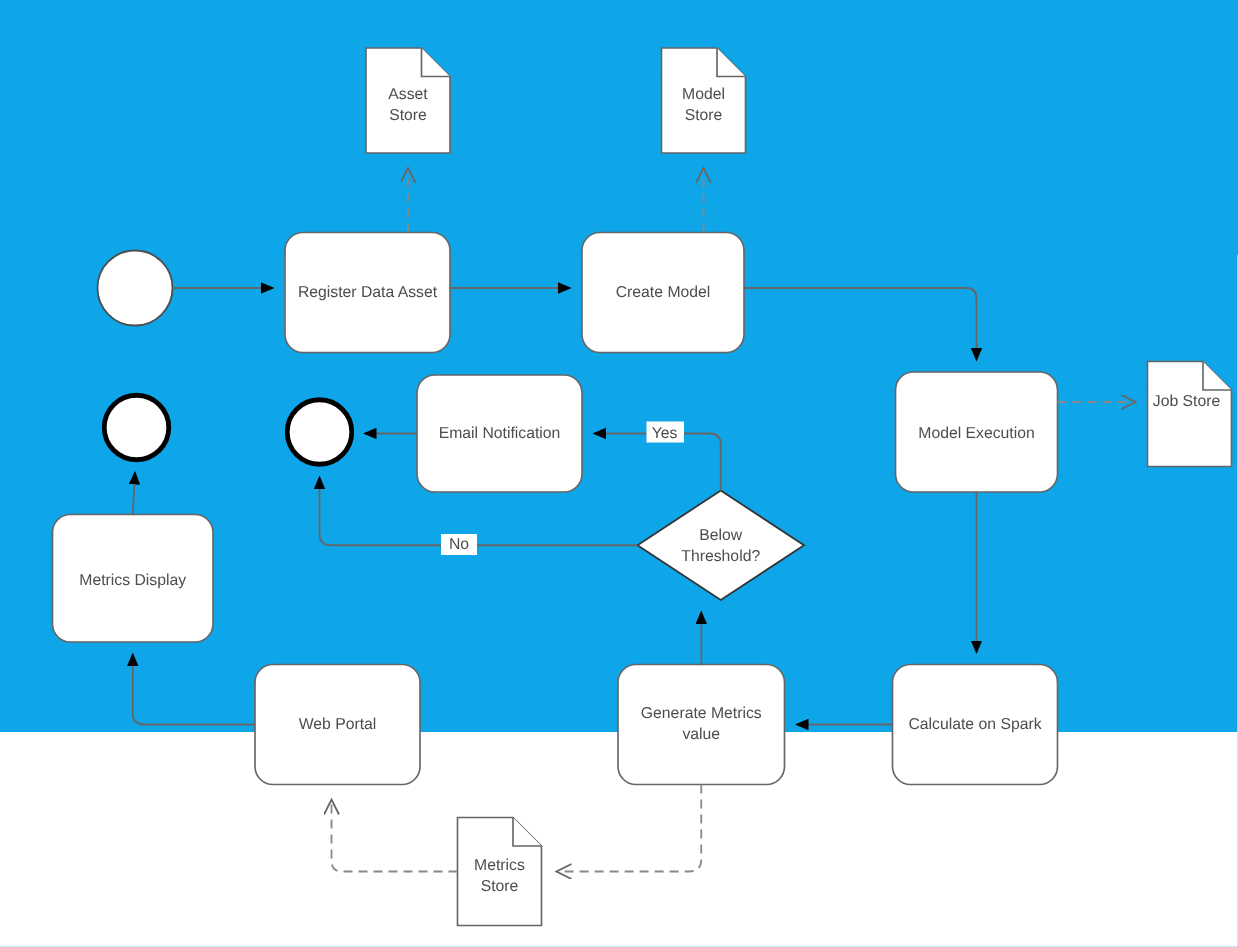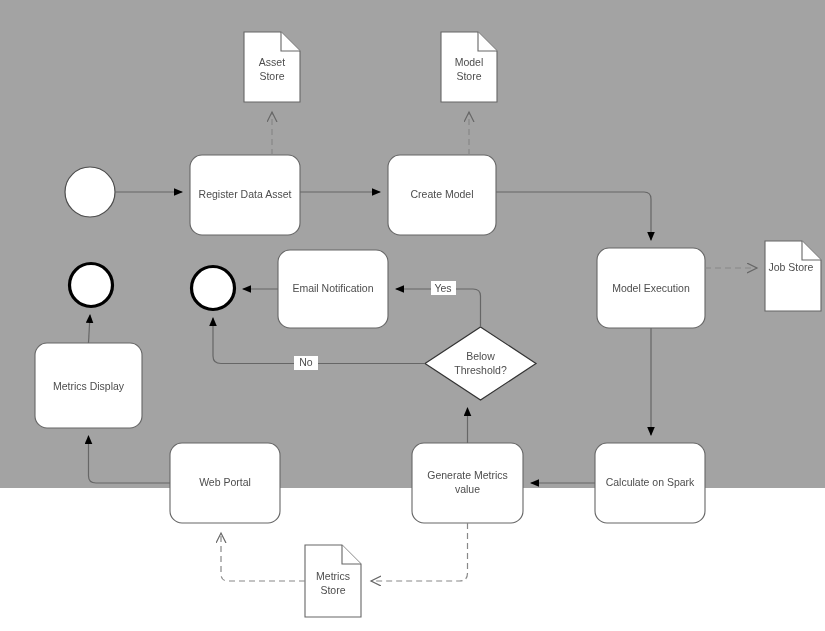--- a/index.html
+++ b/index.html
@@ -10,21 +10,21 @@
   body {
     width: 825px;
     height: 631px;
     font-family: "Liberation Sans", sans-serif;
     overflow: hidden;
   }
   #diagram-root {
     position: relative;
     width: 825px;
     height: 488px;
-    background: #a3a3a3;
+    background: #0ea5e9;
   }
   svg.flow {
     display: block;
     width: 825px;
     height: 631px;
   }
   .proc-shape {
     fill: #ffffff;
     stroke: #666666;
     stroke-width: 1.1;

